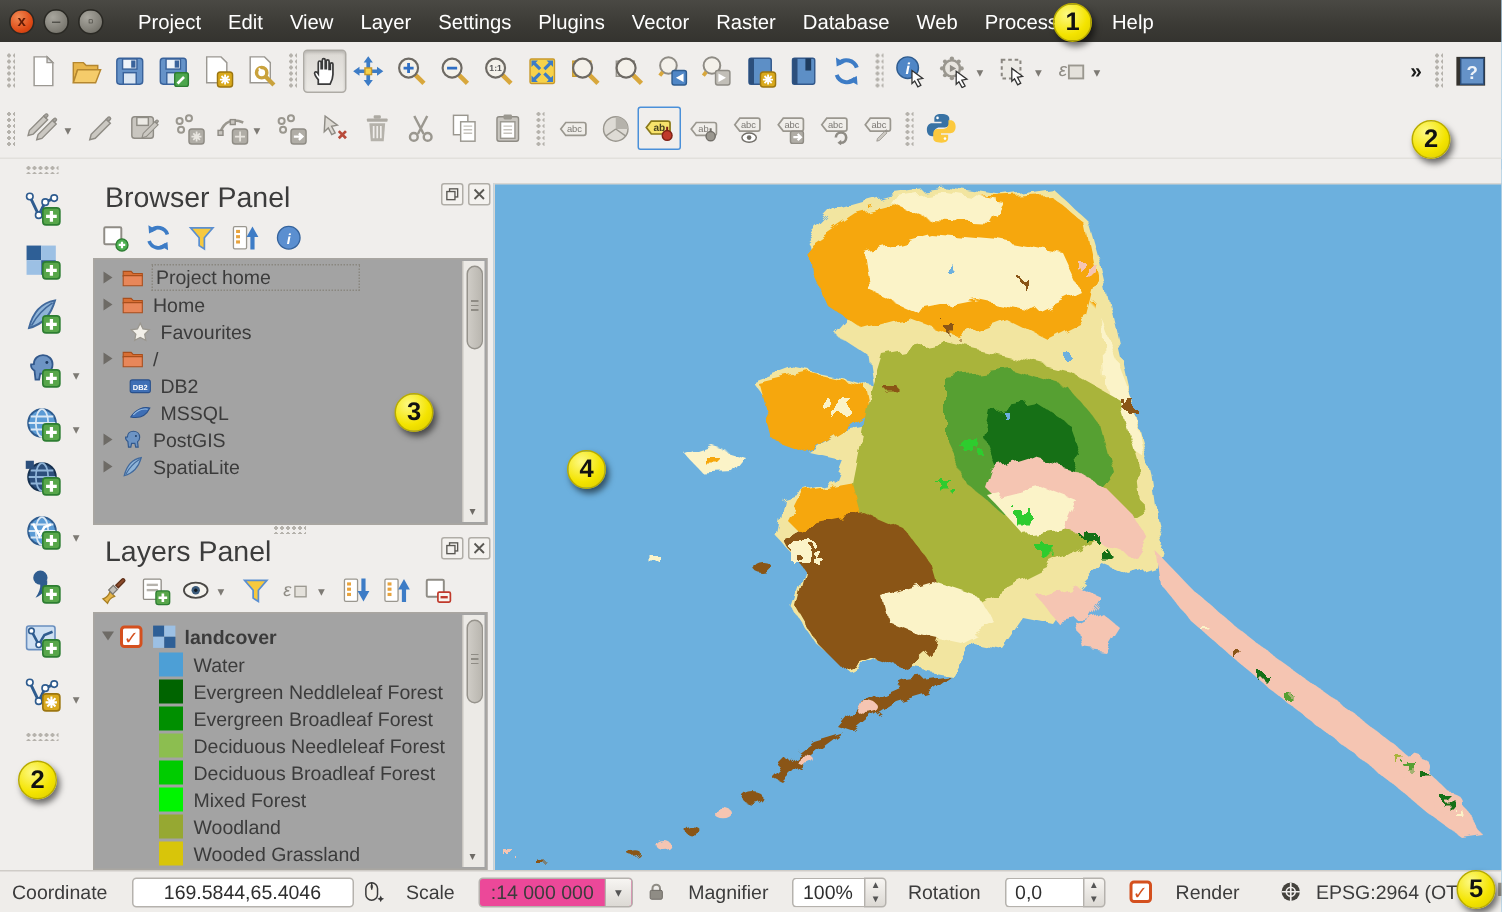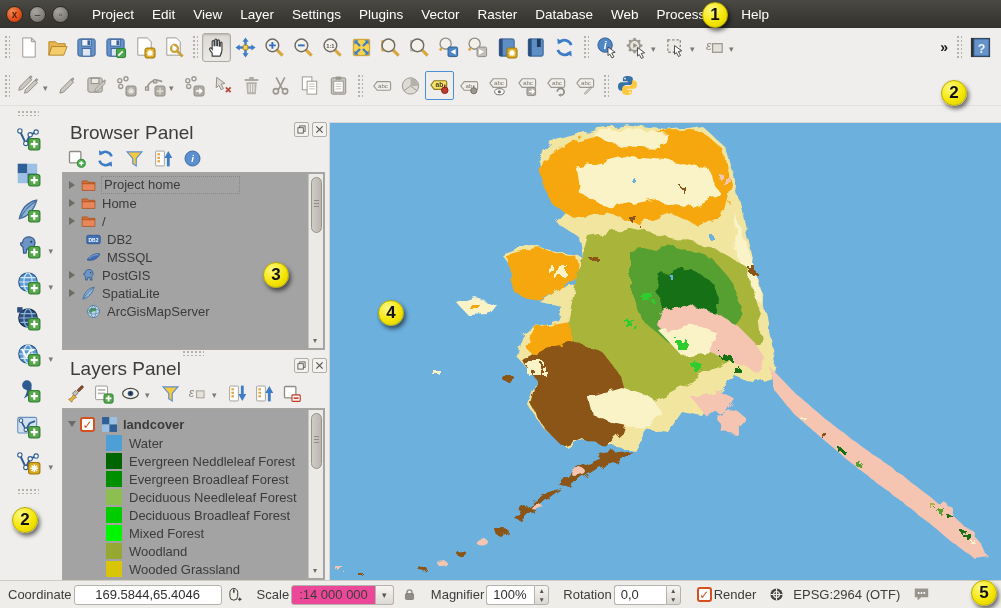--- a/index.html
+++ b/index.html
@@ -68,21 +68,21 @@
   .sarrow { position:absolute; right:3px; width:10px; height:10px; font-size:8px; color:#6e6b66; text-align:center; line-height:10px; }
   .sarrow::after { content:"▾"; }
 
   
   #map { position:absolute; left:329px; top:113px; width:672px; height:467px; background:#f0eeec; }
   #map-inner { position:absolute; left:0; top:9px; right:0; bottom:0; background:#6cb0de; border-top:1px solid #d8d6d2; border-left:1px solid #d8d6d2; }
 
   
   #statusbar { position:absolute; left:0; top:580px; width:1001px; height:28px; background:#efedea;
     border-top:1px solid #cfccc7; display:flex; align-items:center; font-size:13px; color:#3c3c3c; }
-  .sb-label { margin:0 2px; flex:none; }
+  .sb-label { margin:0 16px; flex:none; }
   .sb-input { height:20px; border:1px solid #b5b2ad; border-radius:3px; background:#fff; font-size:13px;
     font-family:"Liberation Sans","DejaVu Sans",sans-serif; color:#2e2e2e; }
   .combo { display:flex; height:20px; border:1px solid #b5b2ad; border-radius:3px; background:#ec4899; flex:none; }
   .combo .ctext { padding:1px 7px 0 7px; font-size:13px; }
   .combo .cbtn { width:18px; background:linear-gradient(#f7f5f2,#dcd9d4); border-left:1px solid #b5b2ad;
     border-radius:0 2px 2px 0; text-align:center; }
   .combo .cbtn::after { content:"▾"; font-size:9px; color:#555; line-height:19px; }
   .spin { display:flex; height:20px; flex:none; }
   .spin input { border-radius:3px 0 0 3px; border-right:0; padding-left:6px; }
   .spin .btns { width:15px; border:1px solid #b5b2ad; border-radius:0 3px 3px 0;
@@ -924,20 +924,27 @@
         <span class="selrect" style="padding:0 58px 1px 2px">Project home</span>
       </div>
       <div class="trow">
         <span class="exp"></span>
         <span class="ticon"><svg>
               <use href="#i-bfolder"></use>
             </svg></span>
         <span>Home</span>
       </div>
       <div class="trow">
+        <span class="exp none"></span>
+        <span class="ticon"><svg>
+              <use href="#i-bstar"></use>
+            </svg></span>
+        <span>Favourites</span>
+      </div>
+      <div class="trow">
         <span class="exp"></span>
         <span class="ticon"><svg>
               <use href="#i-bfolder"></use>
             </svg></span>
         <span>/</span>
       </div>
       <div class="trow">
         <span class="exp none"></span>
         <span class="ticon"><svg>
               <use href="#i-bdb2"></use>
@@ -957,27 +964,20 @@
               <use href="#i-bpg"></use>
             </svg></span>
         <span>PostGIS</span>
       </div>
       <div class="trow">
         <span class="exp"></span>
         <span class="ticon"><svg>
               <use href="#i-bspl"></use>
             </svg></span>
         <span>SpatiaLite</span>
-      </div>
-      <div class="trow">
-        <span class="exp none"></span>
-        <span class="ticon"><svg>
-              <use href="#i-barc"></use>
-            </svg></span>
-        <span>ArcGisMapServer</span>
       </div>
     </div>
     <div class="vscroll">
       <div class="vthumb" style="top:3px; height:56px;"></div>
       <div class="sarrow" style="bottom:2px;"></div>
     </div>
   </div>
   <div class="hh" style="position:absolute; left:182px; top:350px; margin:0;"></div>
 </div>
 

